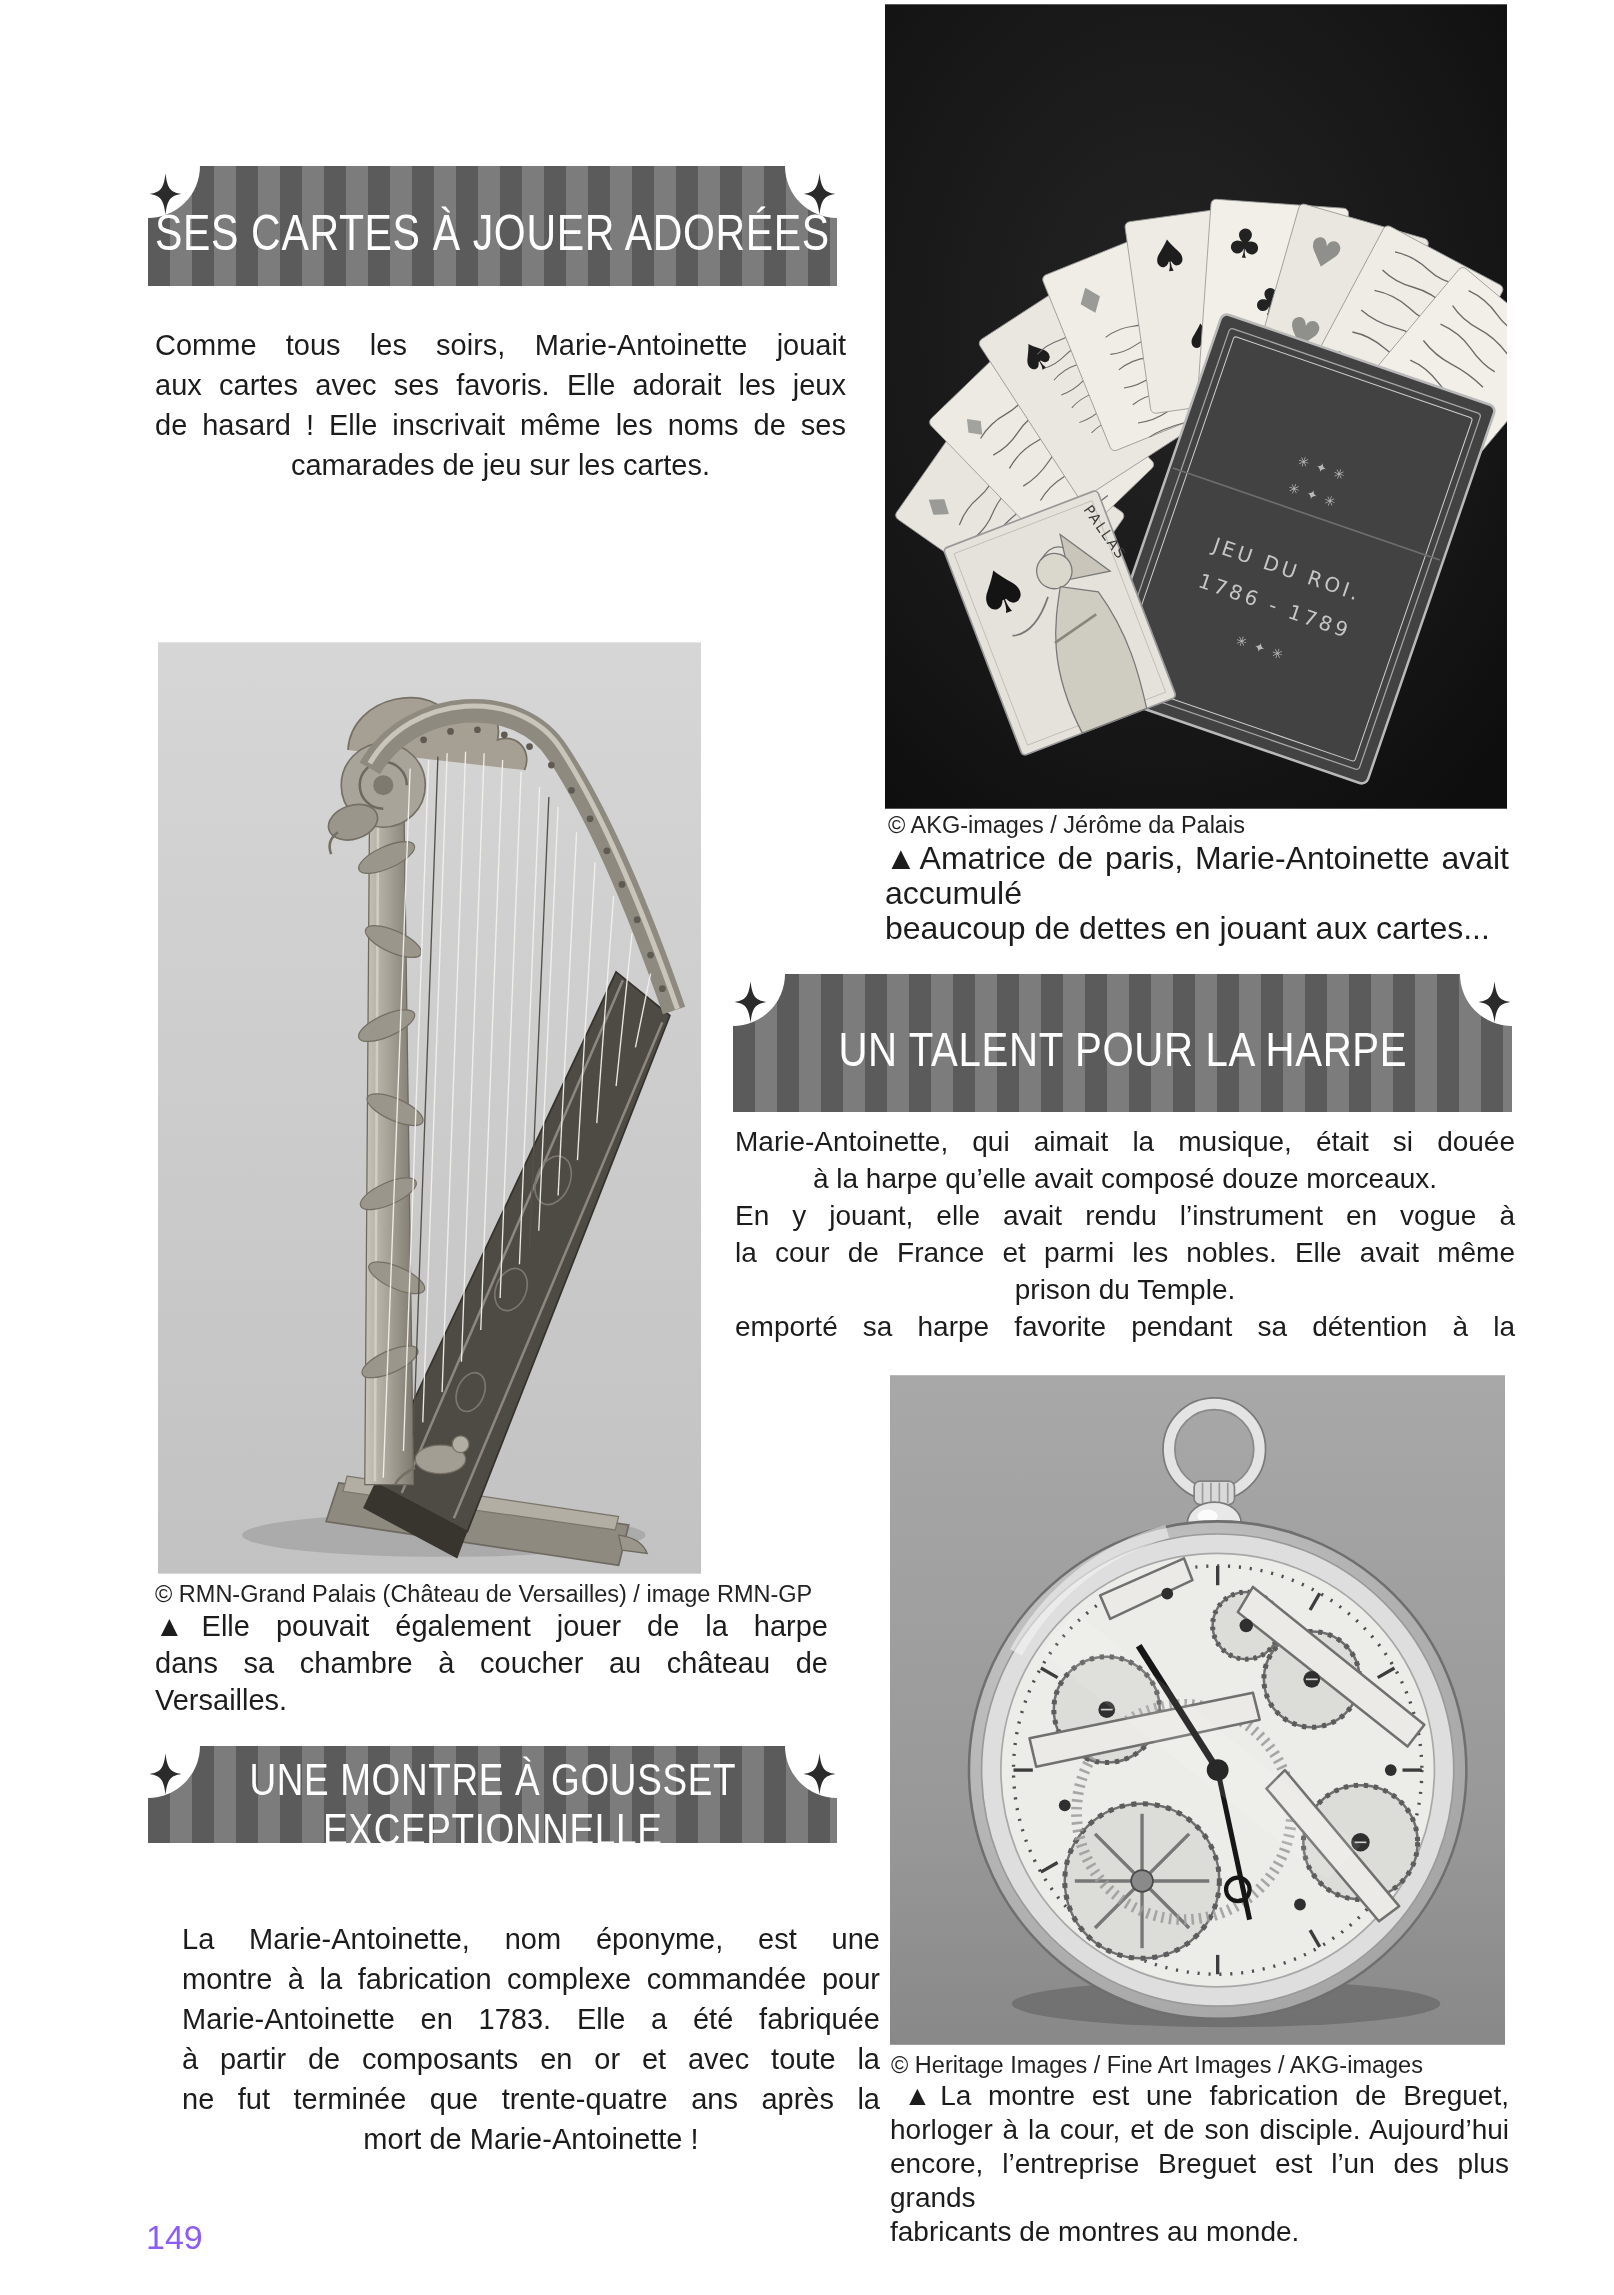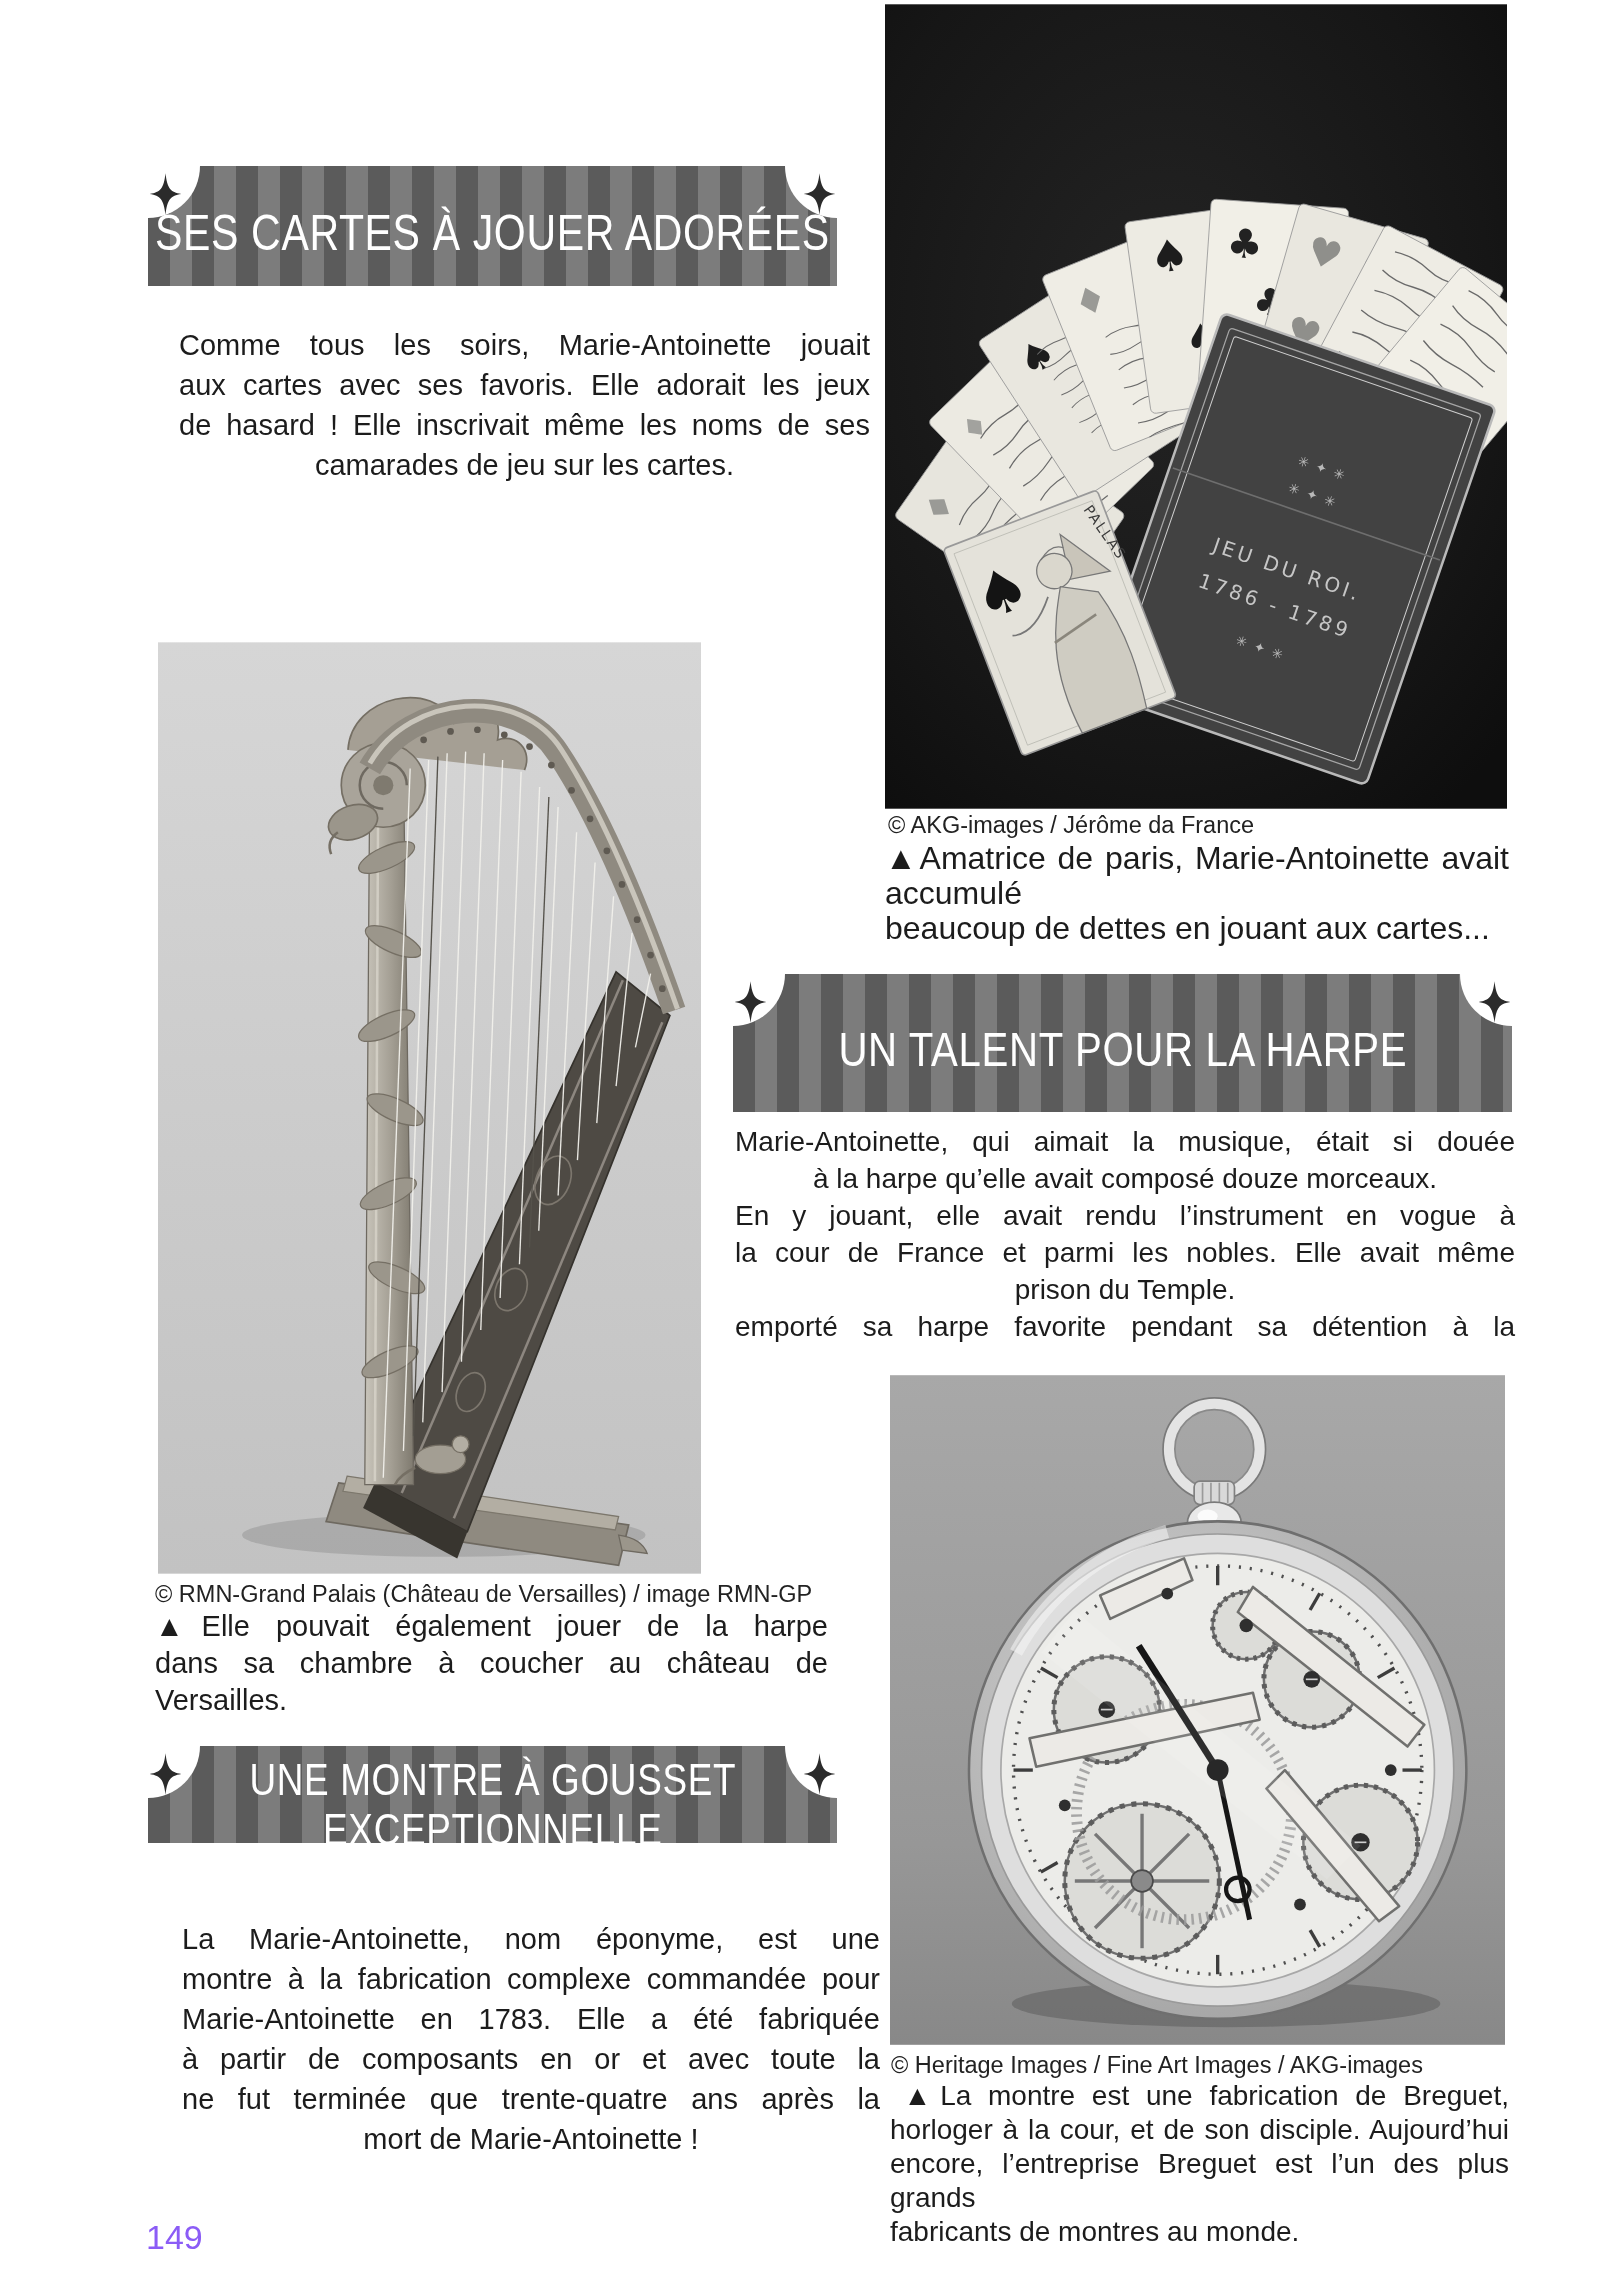--- a/index.html
+++ b/index.html
@@ -16,21 +16,21 @@
   .notch.nl{left:0;border-radius:0 0 100% 0;}
   .notch.nr{right:0;border-radius:0 0 0 100%;}
   .sparkle{position:absolute;top:1.7px;width:39px;height:52px;}
   .sparkle.sl{left:-1.7px;}
   .sparkle.sr{right:-1.7px;}
 
   
   .para{position:absolute;}
   .para .tl{text-align:justify;text-align-last:justify;}
   .para .tl.tl-end{text-align:center;text-align-last:auto;}
-  .p-left{font-size:29px;line-height:40px;margin-left:24px;}
+  .p-left{font-size:29px;line-height:40px;}
   .credit{position:absolute;font-size:23.5px;color:#222222;white-space:nowrap;}
   .caption .tl{text-align:justify;text-align-last:justify;}
   .caption .tl.tl-end{text-align:left;text-align-last:auto;}
 
   .pagenum{position:absolute;font-size:34px;font-weight:normal;color:#8b5cf6;}
 
   svg text{font-family:"DejaVu Sans","Liberation Sans",sans-serif;}
 </style>
 </head>
 <body>
@@ -131,21 +131,21 @@
       <path d="M38,-98 L78,-36 L30,-44 Z" fill="#c9c5ba" stroke="#777" stroke-width="1.5"></path>
       <circle cx="16" cy="-60" r="21" fill="#dad7cd" stroke="#777" stroke-width="1.5"></circle>
       <path d="M-22,132 C-32,44 -6,-2 16,-40 L56,-18 C72,42 66,92 60,132 Z" fill="#cfccc2" stroke="#777" stroke-width="1.5"></path>
       <path d="M-2,-34 q-30,36 -56,28" fill="none" stroke="#777" stroke-width="2"></path>
       <path d="M6,-78 q18,-14 30,-4" fill="none" stroke="#777" stroke-width="1.5"></path>
       <line x1="-14" y1="20" x2="44" y2="6" stroke="#8a867c" stroke-width="3"></line>
       <text transform="translate(74,-116) rotate(76)" font-size="17" fill="#3a3a3a" letter-spacing="2">PALLAS</text>
     </g>
   </svg>
 
-  <div class="credit" style="left:888px;top:812px;">© AKG-images / Jérôme da France</div>
+  <div class="credit" style="left:888px;top:812px;">© AKG-images / Jérôme da Palais</div>
   <div class="para caption" style="left:885px;top:841px;width:624px;font-size:32px;line-height:35px;">
       <div class="tl">▲Amatrice de paris, Marie-Antoinette avait accumulé</div>
       <div class="tl tl-end">beaucoup de dettes en jouant aux cartes...</div>
     </div>
 
   <div class="banner" style="left:148px;top:166px;width:689px;height:120px;">
     <div class="notch nl"></div>
     <div class="notch nr"></div>
     <svg class="sparkle sl" viewBox="-32 -36 64 72">
       <path d="M0,-34 C3,-9 8,-3 26,0 C8,3 3,9 0,34 C-3,9 -8,3 -26,0 C-8,-3 -3,-9 0,-34 Z" fill="#2b2b2b"></path>

